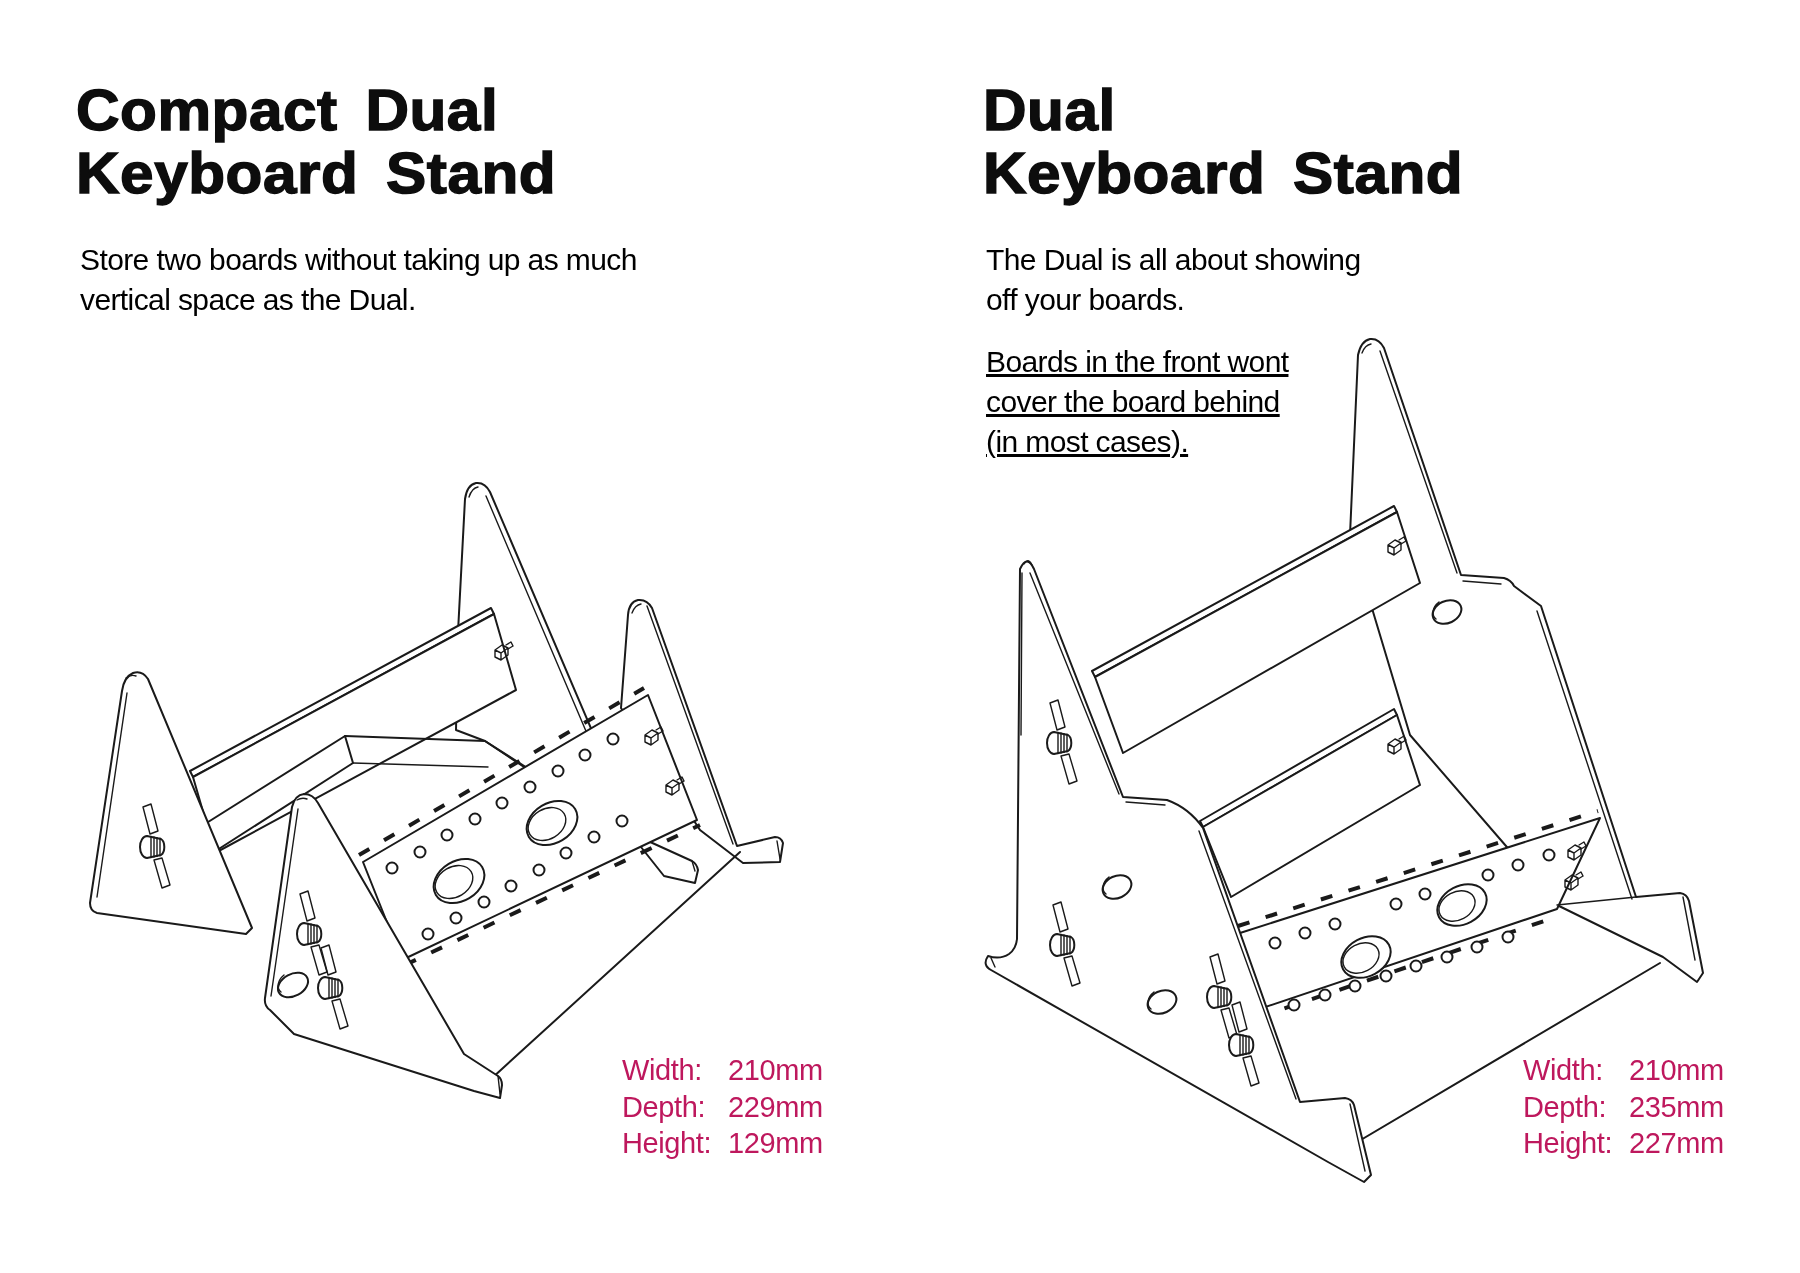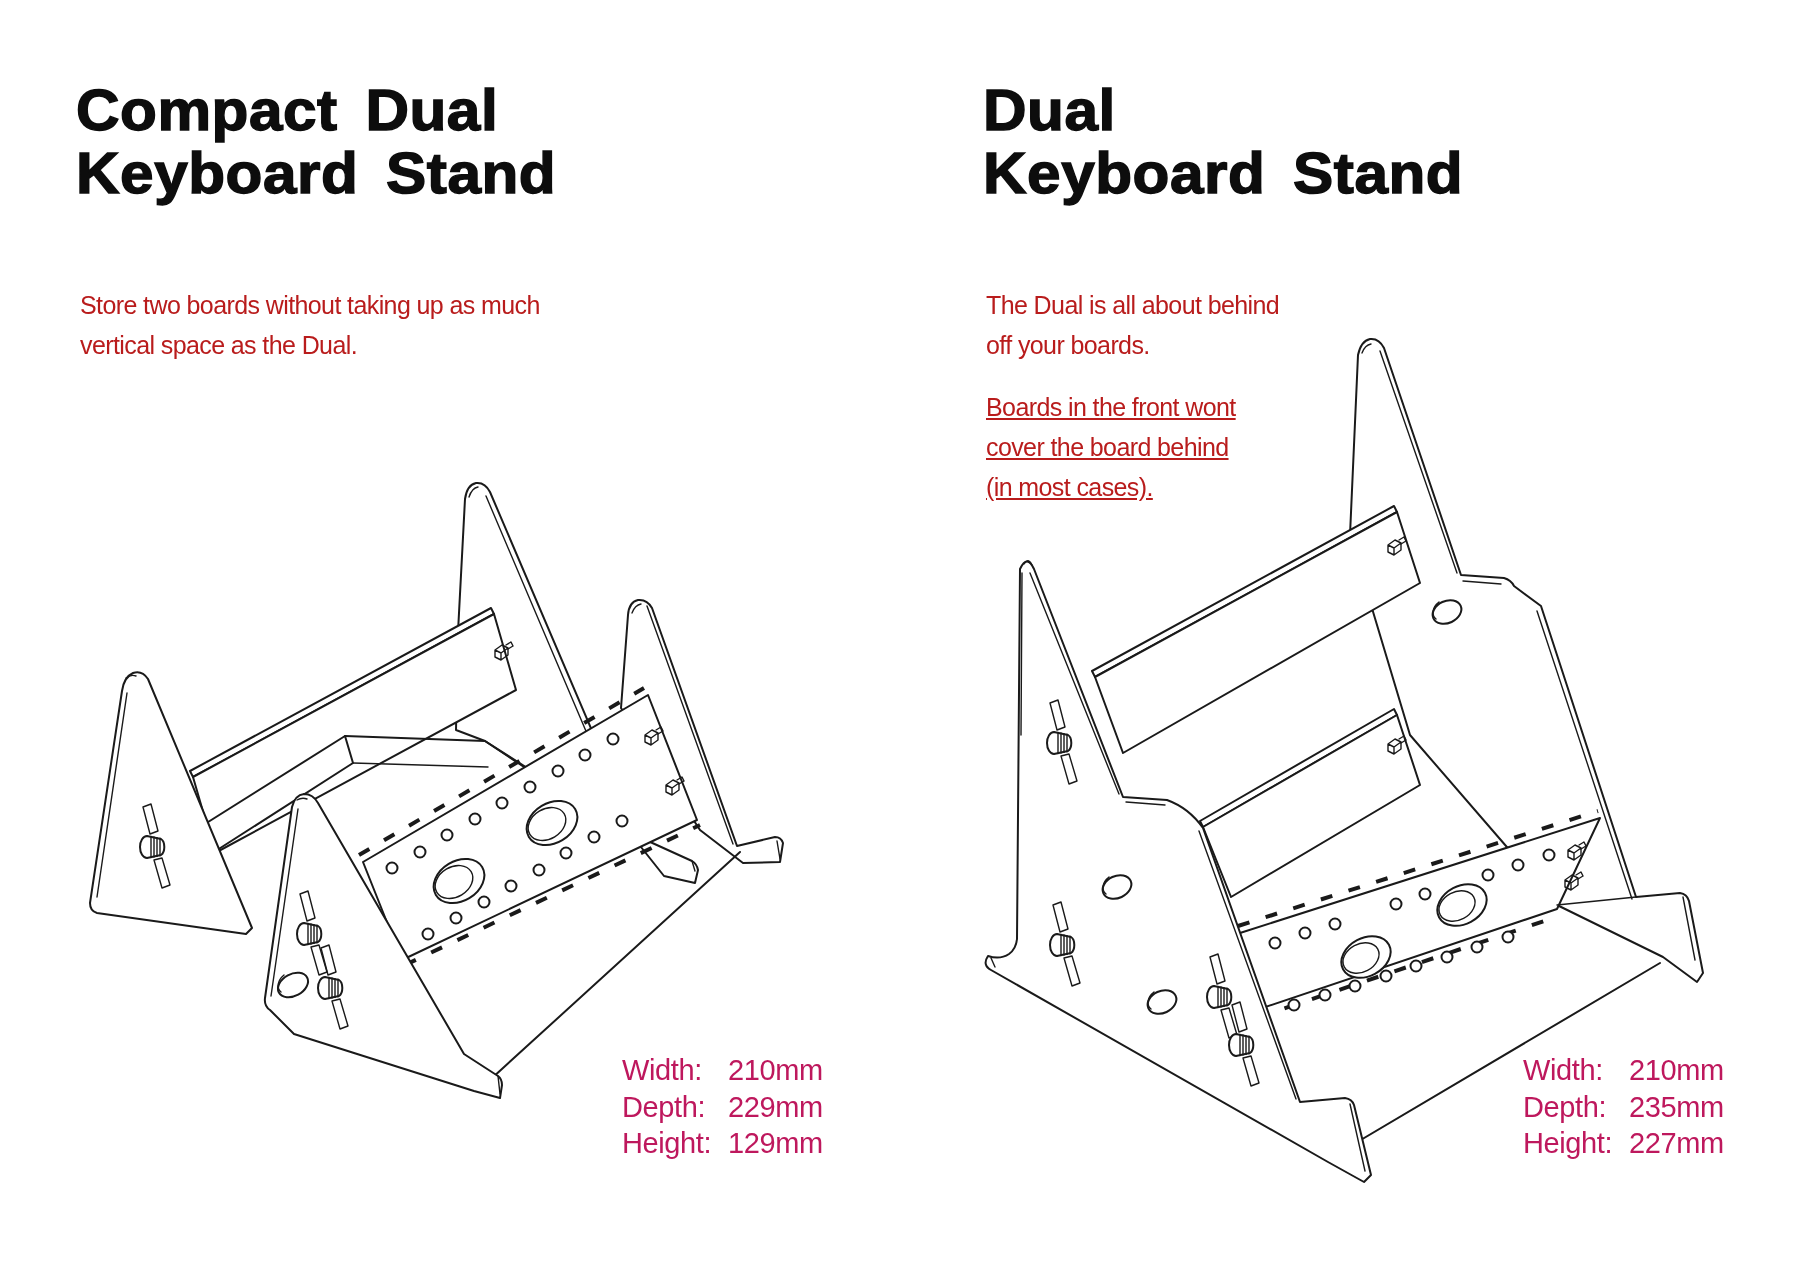--- a/index.html
+++ b/index.html
@@ -24,26 +24,25 @@
     -webkit-text-stroke:1.4px #0d0d0d;
     transform:scaleX(1.04);
     transform-origin:left top;
     white-space:pre-line;
   }
   .title-left  { left:76px;  top:78px; }
   .title-right { left:983px; top:78px; }
 
   .product-desc {
     position:absolute;
-    font-size:25px;
+    font-size:30px;
     line-height:40px;
     letter-spacing:-0.6px;
-    color:#b91c1c;
+    color:#000000;
     white-space:pre-line;
-    margin-top:45px;
   }
   .desc-left-1  { left:80px;  top:240px; }
   .desc-right-1 { left:986px; top:240px; }
   .desc-right-2 { left:986px; top:342px;text-decoration:underline; }
 
   .dims {
     position:absolute;
     display:grid;
     grid-template-columns:106px auto;
     grid-auto-rows:36.5px;
@@ -175,21 +174,21 @@
         </g>
     <g>
           <use href="#ts1" x="291" y="588"></use>
         </g>
   </g>
 </svg>
 </div>
 
 <h1 class="product-title title-right">Dual
 Keyboard Stand</h1>
-<p class="product-desc desc-right-1">The Dual is all about behind
+<p class="product-desc desc-right-1">The Dual is all about showing
 off your boards.</p>
 <p class="product-desc desc-right-2">Boards in the front wont
 cover the board behind
 (in most cases).</p>
 
 <div class="dims dims-right">
   <span>Width:</span>
   <span>210mm</span>
   <span>Depth:</span>
   <span>235mm</span>

